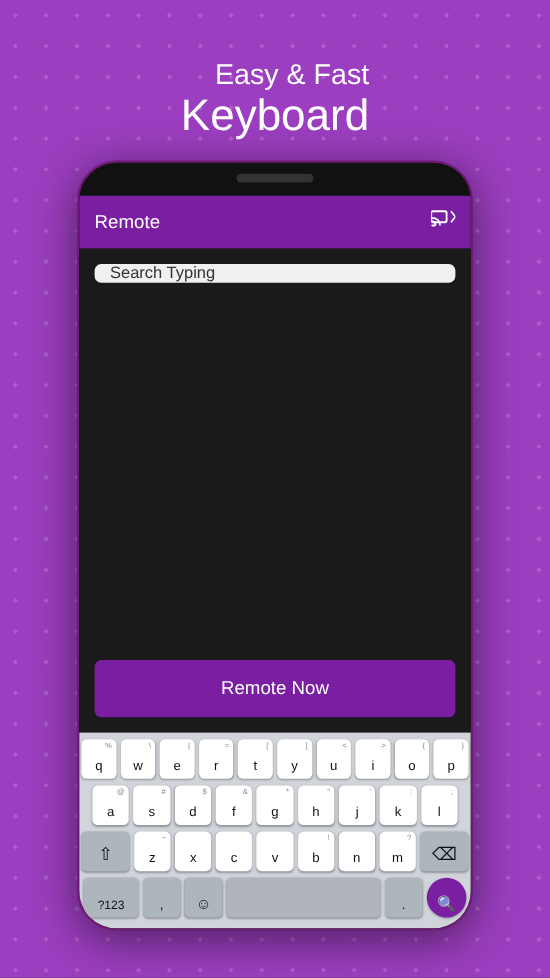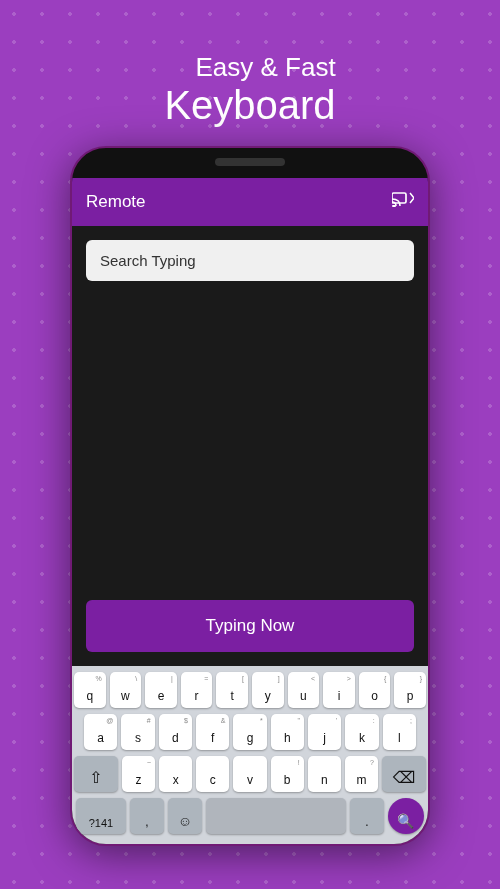--- a/index.html
+++ b/index.html
@@ -97,21 +97,21 @@
       background: #1a1a1a;
       flex: 1;
       display: flex;
       flex-direction: column;
       padding: 14px 14px 0 14px;
     }
 
     .search-bar {
       background: #f0f0f0;
       border-radius: 6px;
-      padding: 12px 14px;
+      padding: 0 14px;
       display: flex;
       align-items: center;
     }
     .search-bar input {
       background: transparent;
       border: none;
       outline: none;
       font-size: 15px;
       color: #333;
       width: 100%;
@@ -232,21 +232,21 @@
         <path d="M18 2 L22 7 L18 12" stroke="white" stroke-width="1.5" fill="none"></path>
       </svg>
     </span>
   </div>
 
   <div class="screen-content">
     <div class="search-bar">
       <input type="text" value="Search Typing" placeholder="Search Typing" style="">
     </div>
     <div class="content-area"></div>
-    <button class="search-now-btn">Typing Now</button>
+    <button class="search-now-btn">Remote Now</button>
   </div>
 
   <div class="keyboard">
 
     <div class="keyboard-row">
       <div class="key"><span class="alt-char">%</span>q</div>
       <div class="key"><span class="alt-char">\</span>w</div>
       <div class="key"><span class="alt-char">|</span>e</div>
       <div class="key"><span class="alt-char">=</span>r</div>
       <div class="key"><span class="alt-char">[</span>t</div>
@@ -275,21 +275,21 @@
       <div class="key">x</div>
       <div class="key">c</div>
       <div class="key">v</div>
       <div class="key"><span class="alt-char">!</span>b</div>
       <div class="key">n</div>
       <div class="key"><span class="alt-char">?</span>m</div>
       <div class="key dark-key backspace-key wide" style="font-size:16px;">⌫</div>
     </div>
 
     <div class="keyboard-row">
-      <div class="key dark-key num-key wide" style="max-width:50px;min-width:44px;font-size:11px;">?141</div>
+      <div class="key dark-key num-key wide" style="max-width:50px;min-width:44px;font-size:11px;">?123</div>
       <div class="key dark-key period-key">,</div>
       <div class="key emoji-key dark-key" style="font-size:14px;">☺</div>
       <div class="key space-key" style="flex:3;max-width:140px;"></div>
       <div class="key dark-key period-key">.</div>
       <div class="key search-key" style="font-size:14px;">🔍</div>
     </div>
   </div>
 </div>
 
 </body></html>

